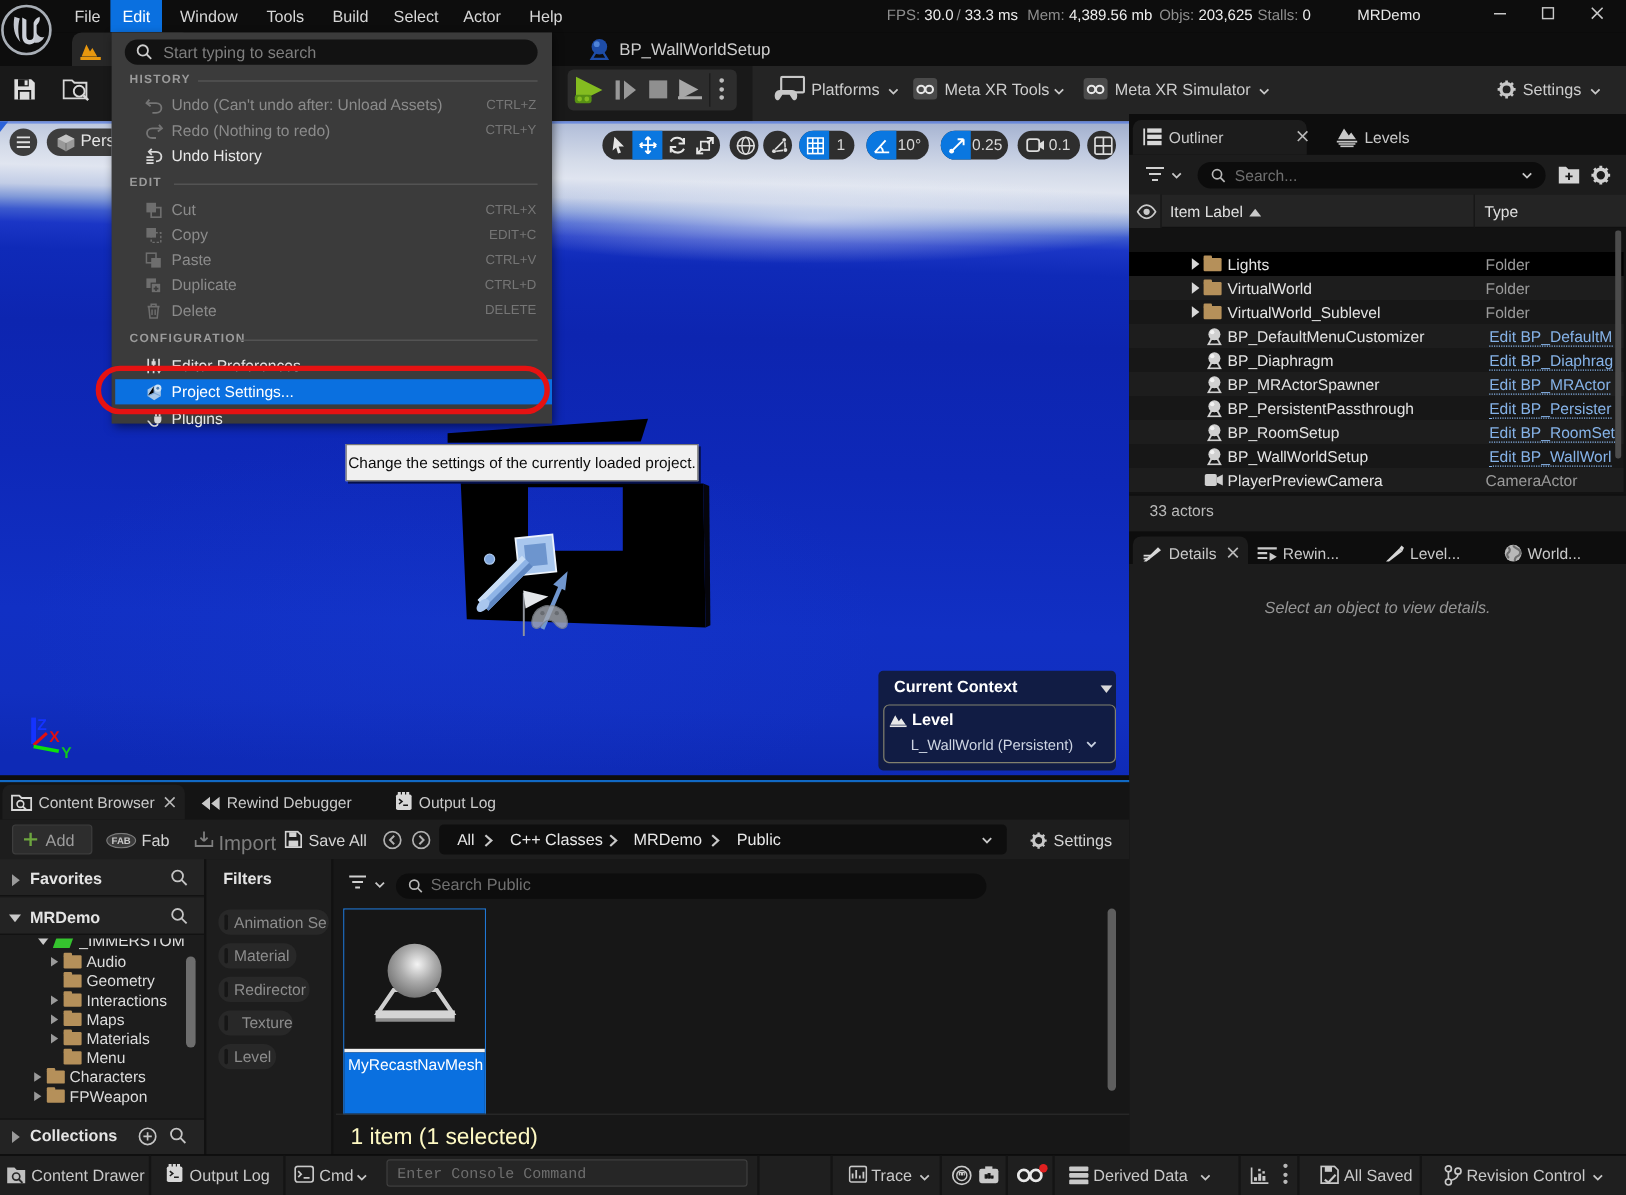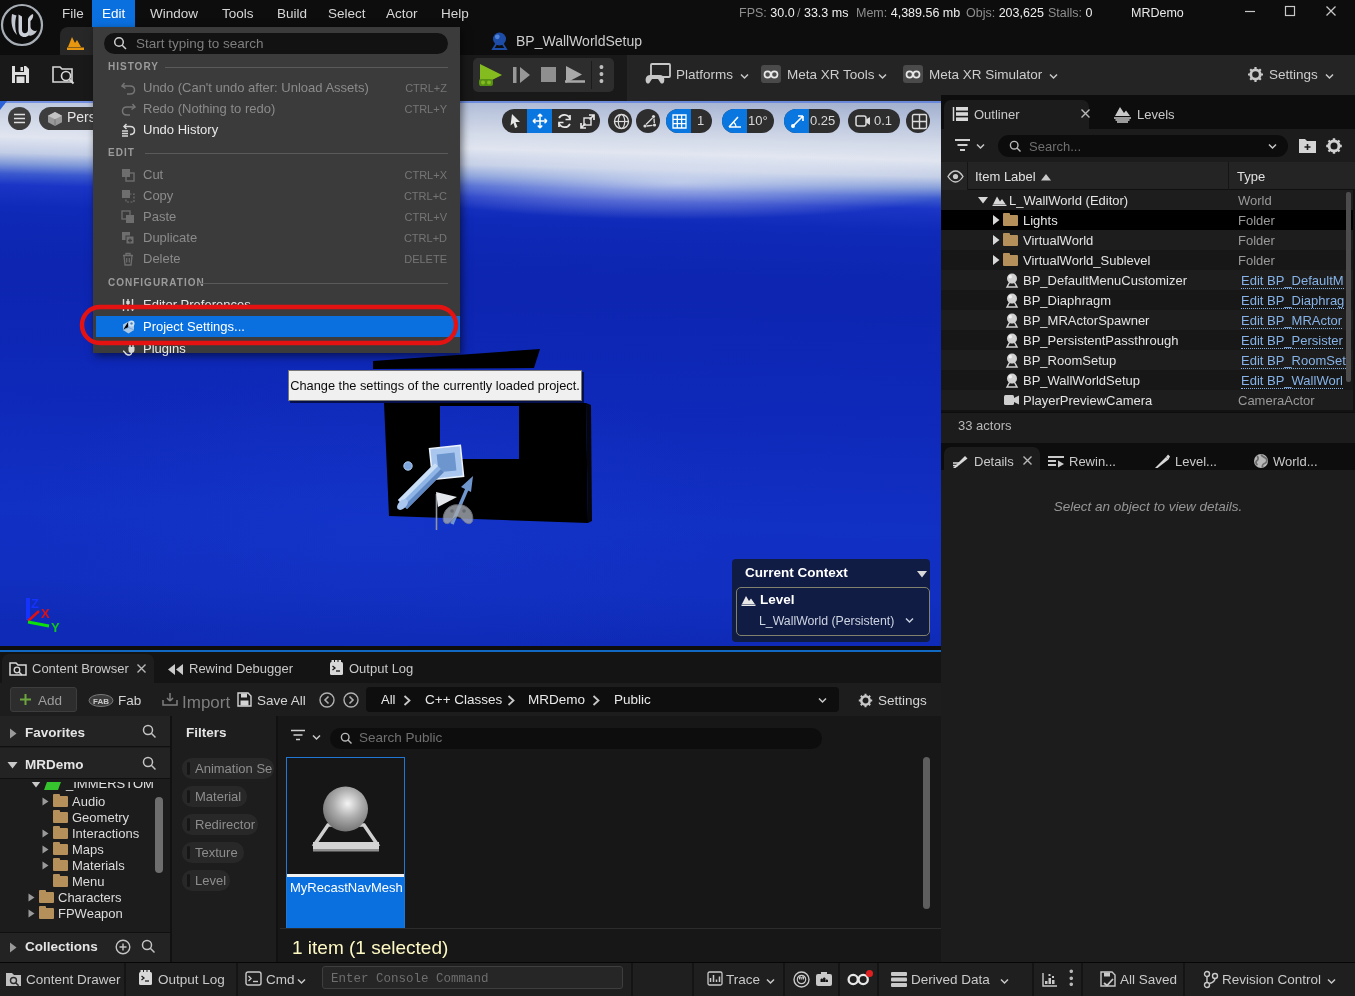--- a/index.html
+++ b/index.html
@@ -400,31 +400,20 @@
       <circle cx="8.5" cy="6.5" r="2.6" fill="#c9c9c9"></circle>
     </svg>
   <div class="abs" style="left:34px; top:74px; font-size:13px; color:#e0e0e0;">Item Label</div>
   <svg class="abs" style="left:100px; top:79px;" width="10" height="7" viewBox="0 0 10 7">
       <path d="M0 6.5 H10 L5 0 Z" fill="#c9c9c9"></path>
     </svg>
   <div class="abs" style="left:287px; top:67px; width:1px; height:28px; background:#151515;"></div>
   <div class="abs" style="left:296px; top:74px; font-size:13px; color:#e0e0e0;">Type</div>
 
   <div id="outl-rows">
-    <div class="orow" style="top:0px; background:#1d1d1d;">
-      <svg class="exp" style="left:37px; top:7px;" width="10" height="7" viewBox="0 0 10 7">
-          <path d="M0 0 H10 L5 6.5 Z" fill="#d8d8d8"></path>
-        </svg>
-      <svg class="abs" style="left:51px; top:4px;" width="15" height="12" viewBox="0 0 15 12">
-          <path d="M1 10.5 L5 2.5 L8 7.5 L10 5 L13.8 10.5 Z" fill="#d8d8d8"></path>
-          <rect x="0.5" y="10.8" width="14" height="1.2" fill="#d8d8d8"></rect>
-        </svg>
-      <div class="nm" style="left:68px;">L_WallWorld (Editor)</div>
-      <div class="ty">World</div>
-    </div>
     <div class="orow" style="top:20px; background:#000000;">
       <svg class="exp" style="left:52px; top:5px;" width="7" height="10" viewBox="0 0 7 10">
           <path d="M0 0 V10 L6.5 5 Z" fill="#d8d8d8"></path>
         </svg>
       <div class="folder" style="left:62px; top:5px;"></div>
       <div class="nm" style="left:82px;">Lights</div>
       <div class="ty">Folder</div>
     </div>
     <div class="orow" style="top:40px; background:#1d1d1d;">
       <svg class="exp" style="left:52px; top:5px;" width="7" height="10" viewBox="0 0 7 10">
@@ -718,21 +707,21 @@
   <svg class="abs" style="left:141px; top:287px;" width="15" height="15" viewBox="0 0 15 15">
       <circle cx="6" cy="6" r="4.5" fill="none" stroke="#c4c4c4" stroke-width="1.5"></circle>
       <path d="M9.3 9.3 L13.5 13.5" stroke="#c4c4c4" stroke-width="1.5"></path>
     </svg>
 
   <div class="abs" style="left:172px; top:64px; width:106px; height:248px; background:#1d1d1d; border-right:2px solid #111;"></div>
   <div class="abs" style="left:186px; top:73px; font-size:13.5px; font-weight:bold; color:#e4e4e4;">Filters</div>
   <div class="fpill" style="left:182px; top:106px; width:92px;">Animation Se</div>
   <div class="fpill" style="left:182px; top:134px; width:65px;">Material</div>
   <div class="fpill" style="left:182px; top:162px; width:76px;">Redirector</div>
-  <div class="fpill" style="left:182px; top:190px; width:62px;">Texture</div>
+  <div class="fpill" style="left:182px; top:190px; width:62px;text-align:right;">Texture</div>
   <div class="fpill" style="left:182px; top:218px; width:48px;">Level</div>
 
   <svg class="abs" style="left:290px; top:77px;" width="16" height="13" viewBox="0 0 16 13">
       <path d="M1 1.5 H15 M3.5 6 H12.5 M6 10.5 H10" stroke="#d0d0d0" stroke-width="1.7"></path>
     </svg>
   <svg class="chev" style="left:312px; top:81px;" viewBox="0 0 9 9">
       <path d="M1 2.5 L4.5 6 L8 2.5" stroke="#c8c8c8" stroke-width="1.5" fill="none"></path>
     </svg>
   <div class="abs" style="left:330px; top:76px; width:492px; height:21px; background:#0d0d0d; border-radius:11px;"></div>
   <svg class="abs" style="left:340px; top:80px;" width="13" height="13" viewBox="0 0 13 13">
@@ -910,21 +899,21 @@
       </svg>
     <div class="lbl dis">Cut</div>
       <div class="sc">CTRL+X</div>
   </div>
   <div class="mi" style="top:158px;">
     <svg class="abs" style="left:28px; top:4px;" width="14" height="14" viewBox="0 0 14 14">
         <rect x="1" y="1" width="8" height="8" fill="#6e6e6e"></rect>
         <rect x="5" y="5" width="8" height="8" fill="none" stroke="#6e6e6e" stroke-width="1.2" stroke-dasharray="2 1.5"></rect>
       </svg>
     <div class="lbl dis">Copy</div>
-      <div class="sc">CTRL+C</div>
+      <div class="sc">EDIT+C</div>
   </div>
   <div class="mi" style="top:179px;">
     <svg class="abs" style="left:28px; top:4px;" width="14" height="14" viewBox="0 0 14 14">
         <rect x="1" y="1" width="8" height="8" fill="none" stroke="#6e6e6e" stroke-width="1.3"></rect>
         <rect x="5" y="5" width="8" height="8" fill="#6e6e6e"></rect>
       </svg>
     <div class="lbl dis">Paste</div>
       <div class="sc">CTRL+V</div>
   </div>
   <div class="mi" style="top:200px;">

